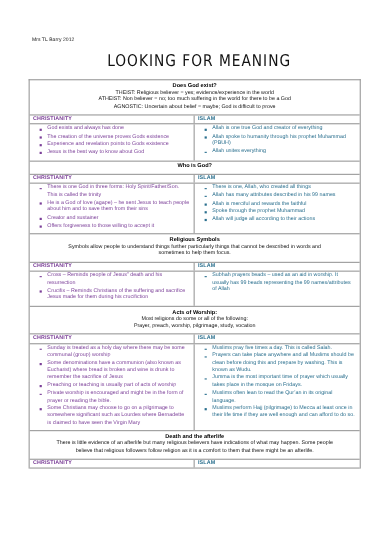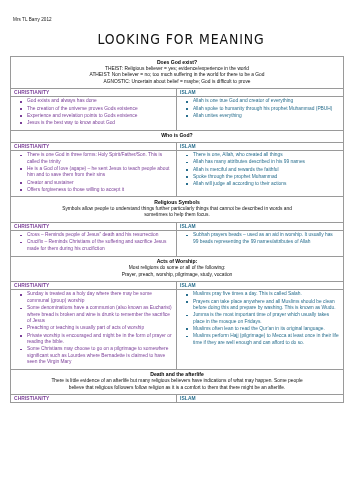--- a/index.html
+++ b/index.html
@@ -12,21 +12,21 @@
     height: 500px;
     overflow: hidden;
     font-family: "Liberation Sans", sans-serif;
     color: #000000;
   }
   .page {
     width: 354px;
     height: 500px;
     position: relative;
     box-sizing: border-box;
-    padding: 0;
+    padding: 16px;
   }
   .author-line {
     font-size: 4.6px;
     color: #1a1a1a;
     margin: 0;
     padding: 17px 0 0 13px;
     letter-spacing: 0.05px;
   }
   .doc-title {
     text-align: center;

